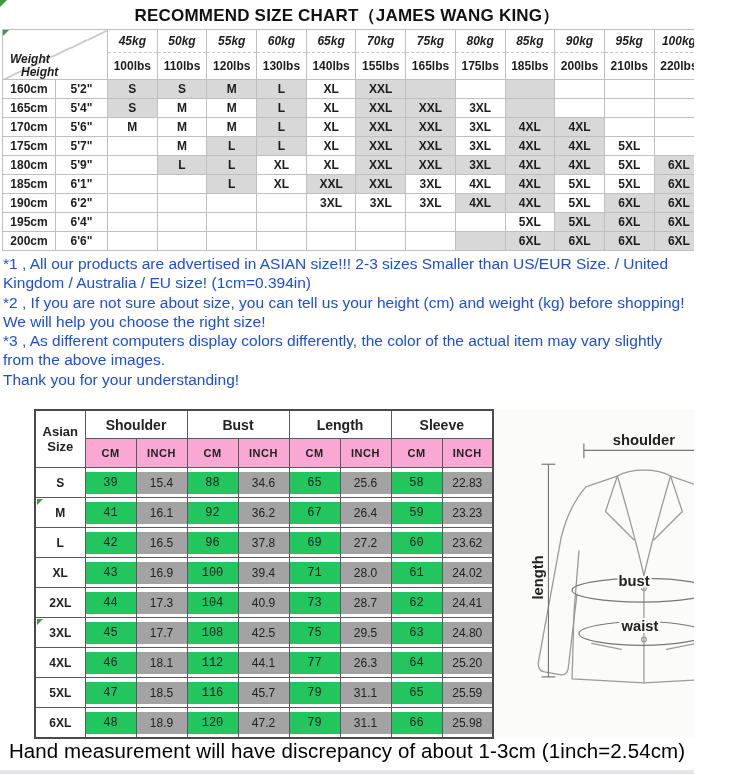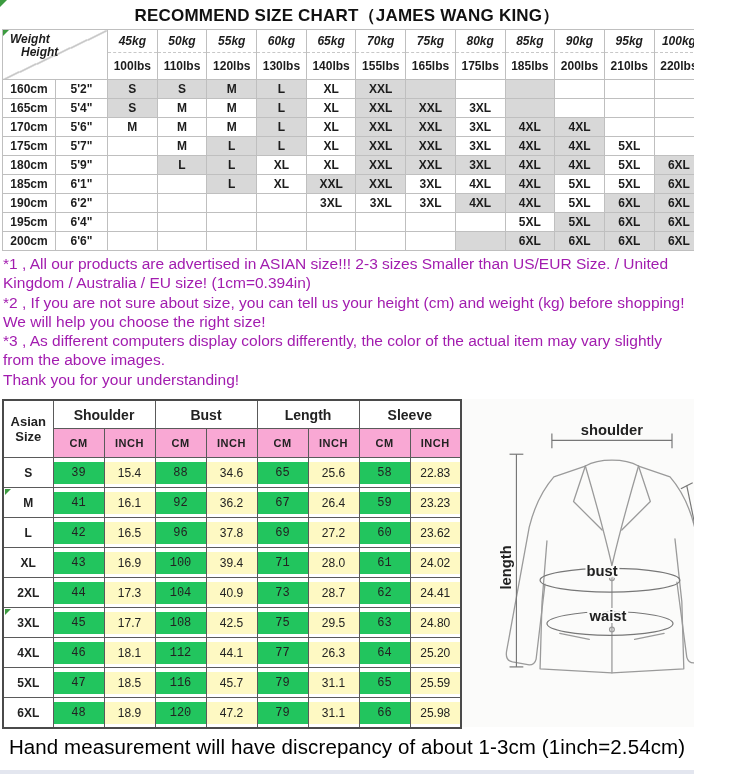--- a/index.html
+++ b/index.html
@@ -14,53 +14,53 @@
   
   table.sizechart{border-collapse:collapse;table-layout:fixed;margin-left:2px;width:751px;
         font-size:12px;font-weight:bold;color:#1c1c1c;}
   table.sizechart td{border:1px solid #bfbfbf;text-align:center;padding:0;line-height:1;
         overflow:hidden;white-space:nowrap;}
   .col-cm{width:53px;} .col-ft{width:52px;} .wcol{width:49.7px;}
   tr.kgrow td{height:22px;border-bottom:1px dashed #c8c8c8;font-style:italic;}
   tr.lbsrow td{height:26px;border-top:none;}
   td.diag{border:1px solid #bfbfbf;position:relative;
         background:linear-gradient(to bottom right,transparent 49.3%,#b5b5b5 49.3%,#b5b5b5 50.8%,transparent 50.8%);}
-  .diag-txt{position:absolute;left:7px;bottom:20px;text-align:left;font-weight:bold;line-height:13px;}
+  .diag-txt{position:absolute;left:7px;bottom:0;text-align:left;font-weight:bold;line-height:13px;}
   .diag-txt .l2{padding-left:11px;display:block;}
   tbody.sizerows td{height:18px;}
   td.hcm{border-right:1px dashed #c8c8c8;margin-top:8px;}
   td.scell.gray{background:#d8d8d8;}
 
   
-  .notes{color:#a21caf;font-size:15.5px;line-height:19.3px;padding:3px 2px 2px 3px;}
+  .notes{color:#1d4ed8;font-size:15.5px;line-height:19.3px;padding:3px 2px 2px 3px;}
   .notes p{margin:0;}
 
   
-  .bottom{display:flex;align-items:flex-start;margin-top:8px;}
+  .bottom{display:flex;align-items:flex-start;margin-top:18px;padding-left:32px;}
   table.measure{border-collapse:collapse;table-layout:fixed;margin-left:2px;width:458px;
         font-size:12px;color:#222;border:2px solid #4a4a4a;}
   table.measure th,table.measure td{border:1px solid #5a5a5a;text-align:center;padding:0;}
   .m-corner{width:50px;font-size:13px;font-weight:bold;line-height:15px;background:#fff;}
   th.group{font-size:14px;font-weight:bold;height:27px;background:#fff;}
   th.sub{font-size:11px;font-weight:bold;height:28px;letter-spacing:.5px;background:#f9a8d4;}
   td.msize{background:#fff;font-weight:bold;position:relative;}
   td.mval{background:#fff;}
   td.mval .bg{margin:4px 0 3px;padding:4px 0 3px;line-height:15px;}
   .bg.cm{background:#22c55e;font-family:Liberation Mono, monospace;}
-  .bg.inch{background:#fef9c3;}
+  .bg.inch{background:#a3a3a3;}
   .gtri{position:absolute;top:1px;left:1px;width:0;height:0;
         border-top:6px solid #3c9b40;border-right:6px solid transparent;}
 
   
   .diagram{flex:1;height:328px;background:#fbfbfa;display:flex;justify-content:center;}
   .diagram svg{display:block;margin-top:6px;}
   .meas-label{font-size:15px;fill:#222;font-weight:bold;paint-order:stroke;stroke:#fbfbfa;stroke-width:4px;}
 
   
-  .footer{font-size:20.5px;color:#000;text-align:center;margin-top:6px;letter-spacing:.1px;}
+  .footer{font-size:20.5px;color:#000;text-align:center;margin-top:0;letter-spacing:.1px;}
   .bottom-strip{position:absolute;left:0;bottom:0;width:755px;height:4px;background:#e3e6ef;}
 </style>
 </head>
 <body>
 
 <div class="page">
   <span class="corner-tri"></span>
 
   <div class="title">RECOMMEND SIZE CHART（JAMES WANG KING）</div>
 

